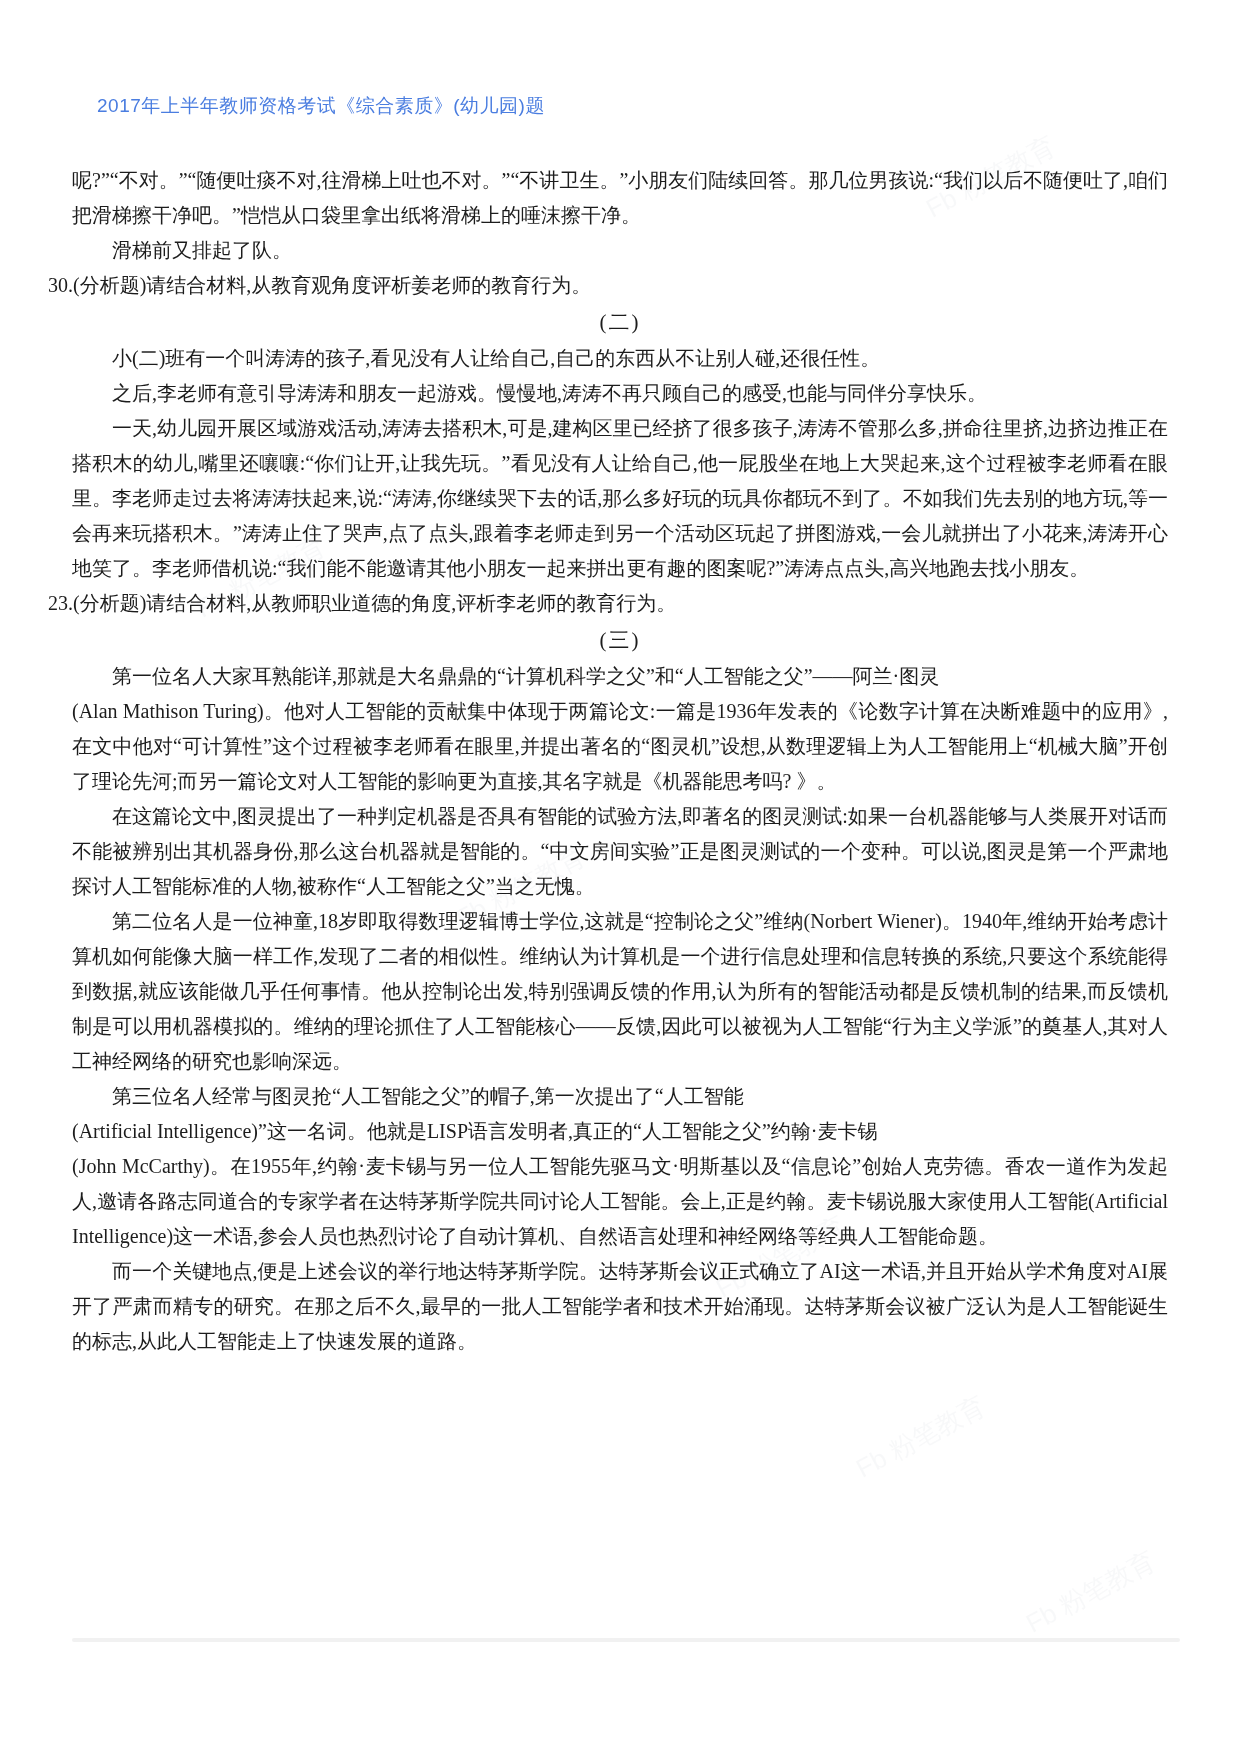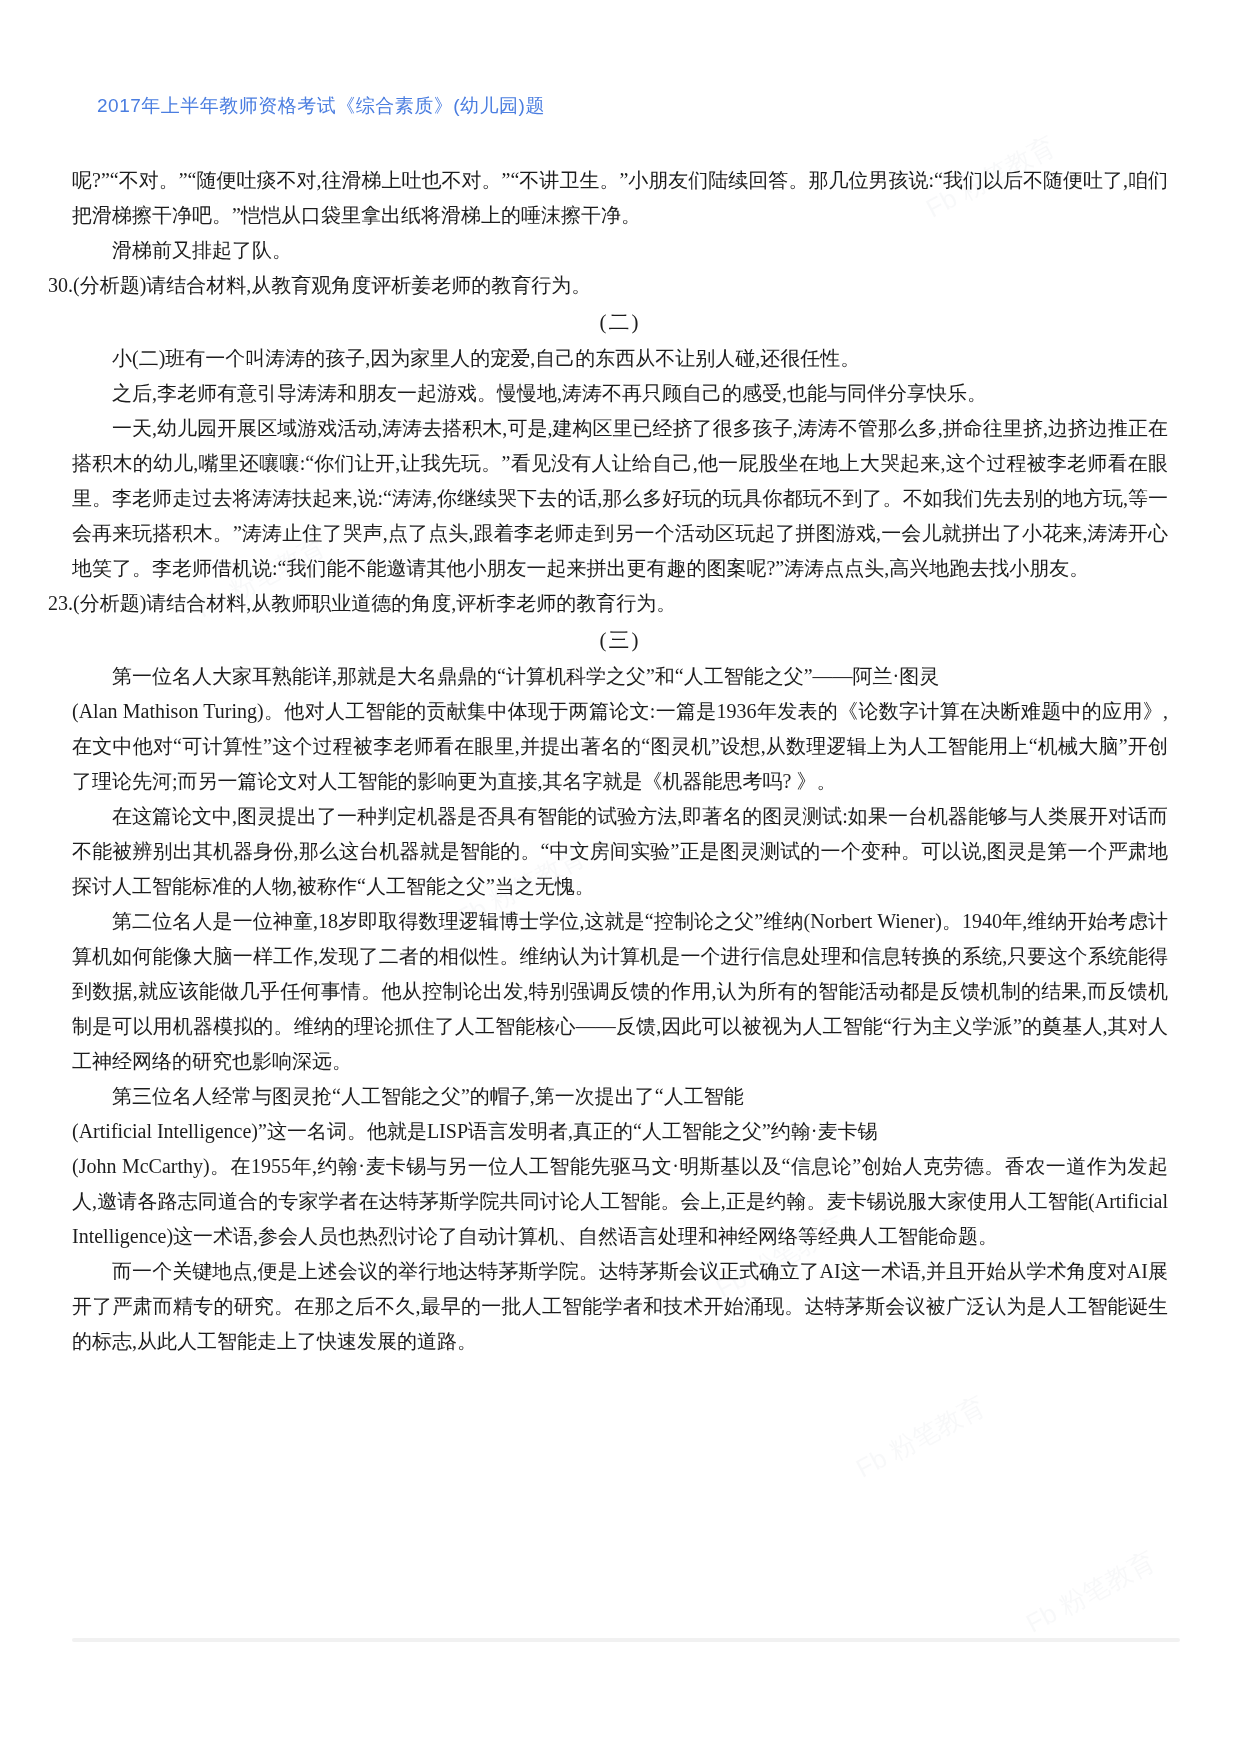--- a/index.html
+++ b/index.html
@@ -73,21 +73,21 @@
 
 <div class="page">
 
   <h1 class="doc-title">2017年上半年教师资格考试《综合素质》(幼儿园)题</h1>
 
   <div class="doc-body">
     <p class="para flush">呢?”“不对。”“随便吐痰不对,往滑梯上吐也不对。”“不讲卫生。”小朋友们陆续回答。那几位男孩说:“我们以后不随便吐了,咱们把滑梯擦干净吧。”恺恺从口袋里拿出纸将滑梯上的唾沫擦干净。</p>
     <p class="para indent">滑梯前又排起了队。</p>
     <p class="para question">30.(分析题)请结合材料,从教育观角度评析姜老师的教育行为。</p>
     <h2 class="section-heading">(二)</h2>
-    <p class="para indent">小(二)班有一个叫涛涛的孩子,因为家里人的宠爱,自己的东西从不让别人碰,还很任性。</p>
+    <p class="para indent">小(二)班有一个叫涛涛的孩子,看见没有人让给自己,自己的东西从不让别人碰,还很任性。</p>
     <p class="para indent">之后,李老师有意引导涛涛和朋友一起游戏。慢慢地,涛涛不再只顾自己的感受,也能与同伴分享快乐。</p>
     <p class="para indent">一天,幼儿园开展区域游戏活动,涛涛去搭积木,可是,建构区里已经挤了很多孩子,涛涛不管那么多,拼命往里挤,边挤边推正在搭积木的幼儿,嘴里还嚷嚷:“你们让开,让我先玩。”看见没有人让给自己,他一屁股坐在地上大哭起来,这个过程被李老师看在眼里。李老师走过去将涛涛扶起来,说:“涛涛,你继续哭下去的话,那么多好玩的玩具你都玩不到了。不如我们先去别的地方玩,等一会再来玩搭积木。”涛涛止住了哭声,点了点头,跟着李老师走到另一个活动区玩起了拼图游戏,一会儿就拼出了小花来,涛涛开心地笑了。李老师借机说:“我们能不能邀请其他小朋友一起来拼出更有趣的图案呢?”涛涛点点头,高兴地跑去找小朋友。</p>
     <p class="para question">23.(分析题)请结合材料,从教师职业道德的角度,评析李老师的教育行为。</p>
     <h2 class="section-heading">(三)</h2>
     <p class="para indent">第一位名人大家耳熟能详,那就是大名鼎鼎的“计算机科学之父”和“人工智能之父”——阿兰·图灵
 (Alan Mathison Turing)。他对人工智能的贡献集中体现于两篇论文:一篇是1936年发表的《论数字计算在决断难题中的应用》,在文中他对“可计算性”这个过程被李老师看在眼里,并提出著名的“图灵机”设想,从数理逻辑上为人工智能用上“机械大脑”开创了理论先河;而另一篇论文对人工智能的影响更为直接,其名字就是《机器能思考吗? 》。</p>
     <p class="para indent">在这篇论文中,图灵提出了一种判定机器是否具有智能的试验方法,即著名的图灵测试:如果一台机器能够与人类展开对话而不能被辨别出其机器身份,那么这台机器就是智能的。“中文房间实验”正是图灵测试的一个变种。可以说,图灵是第一个严肃地探讨人工智能标准的人物,被称作“人工智能之父”当之无愧。</p>
     <p class="para indent">第二位名人是一位神童,18岁即取得数理逻辑博士学位,这就是“控制论之父”维纳(Norbert Wiener)。1940年,维纳开始考虑计算机如何能像大脑一样工作,发现了二者的相似性。维纳认为计算机是一个进行信息处理和信息转换的系统,只要这个系统能得到数据,就应该能做几乎任何事情。他从控制论出发,特别强调反馈的作用,认为所有的智能活动都是反馈机制的结果,而反馈机制是可以用机器模拟的。维纳的理论抓住了人工智能核心——反馈,因此可以被视为人工智能“行为主义学派”的奠基人,其对人工神经网络的研究也影响深远。</p>
     <p class="para indent">第三位名人经常与图灵抢“人工智能之父”的帽子,第一次提出了“人工智能
 (Artificial Intelligence)”这一名词。他就是LISP语言发明者,真正的“人工智能之父”约翰·麦卡锡

